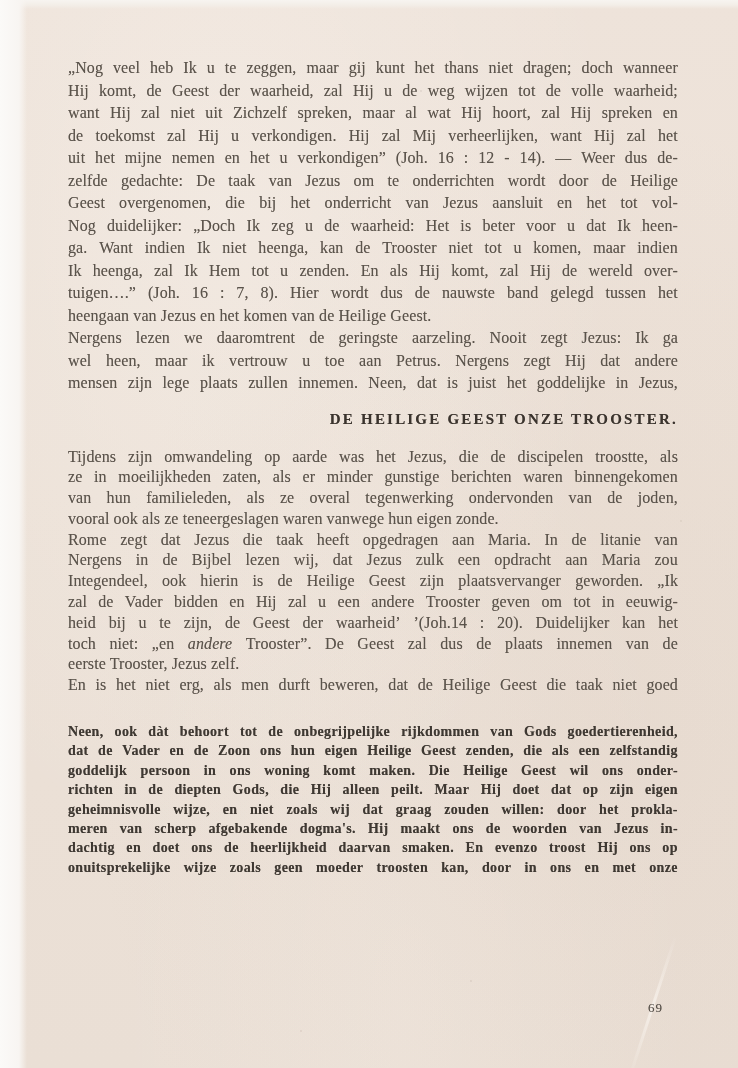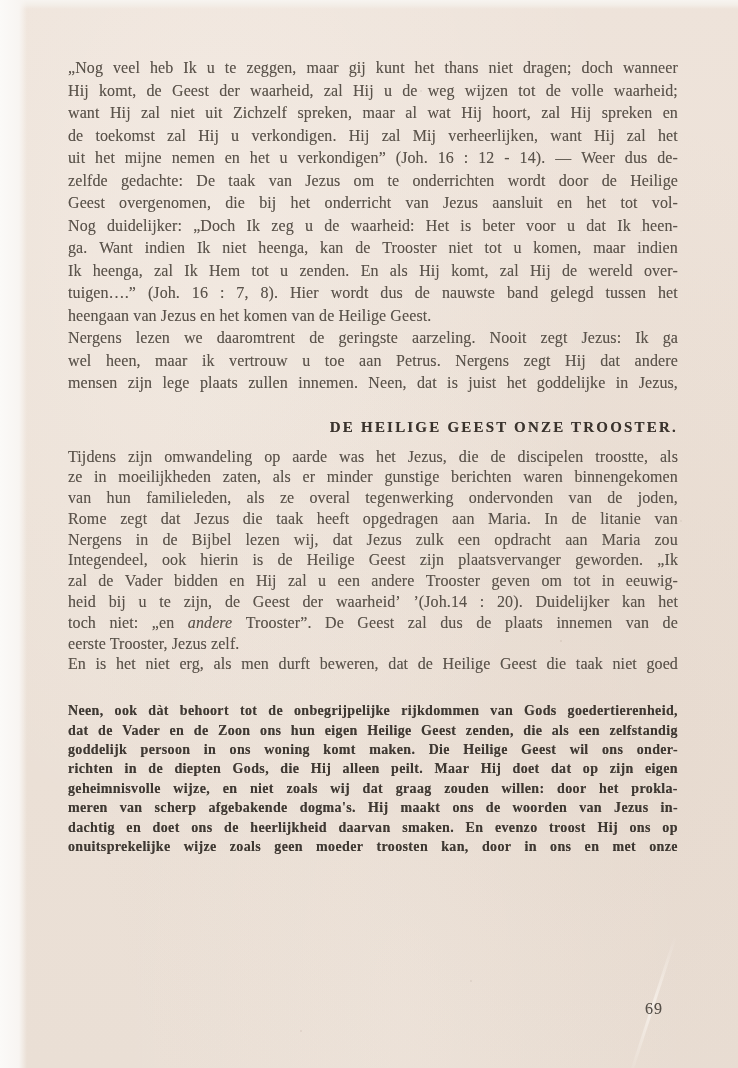--- a/index.html
+++ b/index.html
@@ -46,51 +46,51 @@
       300px 1030px 0 rgba(140,120,105,0.14),
       680px 520px 0 rgba(140,120,105,0.13),
       160px 330px 0 rgba(140,120,105,0.13);
   }
   .textblock {
     position:absolute; left:68px; top:0; width:610px;
     color:#5a534b;
   }
   .section-a { padding-top:57px; }
   .section-a .line { height:22.5px; line-height:22.5px; }
-  .section-b { margin-top:10px; }
+  .section-b { margin-top:18px; }
   .section-b .line { height:20.8px; line-height:20.8px; }
   .section-bold { margin-top:26px; }
   .section-bold .line { height:19.4px; line-height:19.4px; }
   .line {
     font-size:16px;
     letter-spacing:0.1px;
     text-shadow:0 0 0.5px rgba(95,85,75,0.45);
     white-space:nowrap;
   }
   .line.just { display:flex; justify-content:space-between; }
   .line.last { text-align:left; }
   .section-bold .line {
     font-size:14px;
     font-weight:bold;
     letter-spacing:0.35px;
     color:#3e3832;
     text-shadow:0 0 0.5px rgba(62,56,50,0.5);
   }
   .heading {
-    margin-top:22px;
+    margin-top:14px;
     height:20px; line-height:20px;
     text-align:right;
     font-size:15px; font-weight:bold;
     letter-spacing:2.2px;
     color:#3a332d;
     text-shadow:0 0 0.5px rgba(58,51,45,0.5);
   }
   .page-number {
     position:absolute; top:1000px; right:75px;
-    font-size:16px; color:#565049;
+    font-size:13px; color:#565049;
     letter-spacing:1px;
     text-shadow:0 0 0.5px rgba(86,80,73,0.45);
   }
   i { font-style:italic; }
 </style>
 </head>
 <body>
 
 <div class="page">
   <div class="edge-top"></div>
@@ -384,20 +384,21 @@
             <span>familieleden,</span>
             <span>als</span>
             <span>ze</span>
             <span>overal</span>
             <span>tegenwerking</span>
             <span>ondervonden</span>
             <span>van</span>
             <span>de</span>
             <span>joden,</span>
           </div>
+          <div class="line last">vooral ook als ze teneergeslagen waren vanwege hun eigen zonde.</div>
         </div>
         <div class="para">
           <div class="line just">
             <span>Rome</span>
             <span>zegt</span>
             <span>dat</span>
             <span>Jezus</span>
             <span>die</span>
             <span>taak</span>
             <span>heeft</span>

